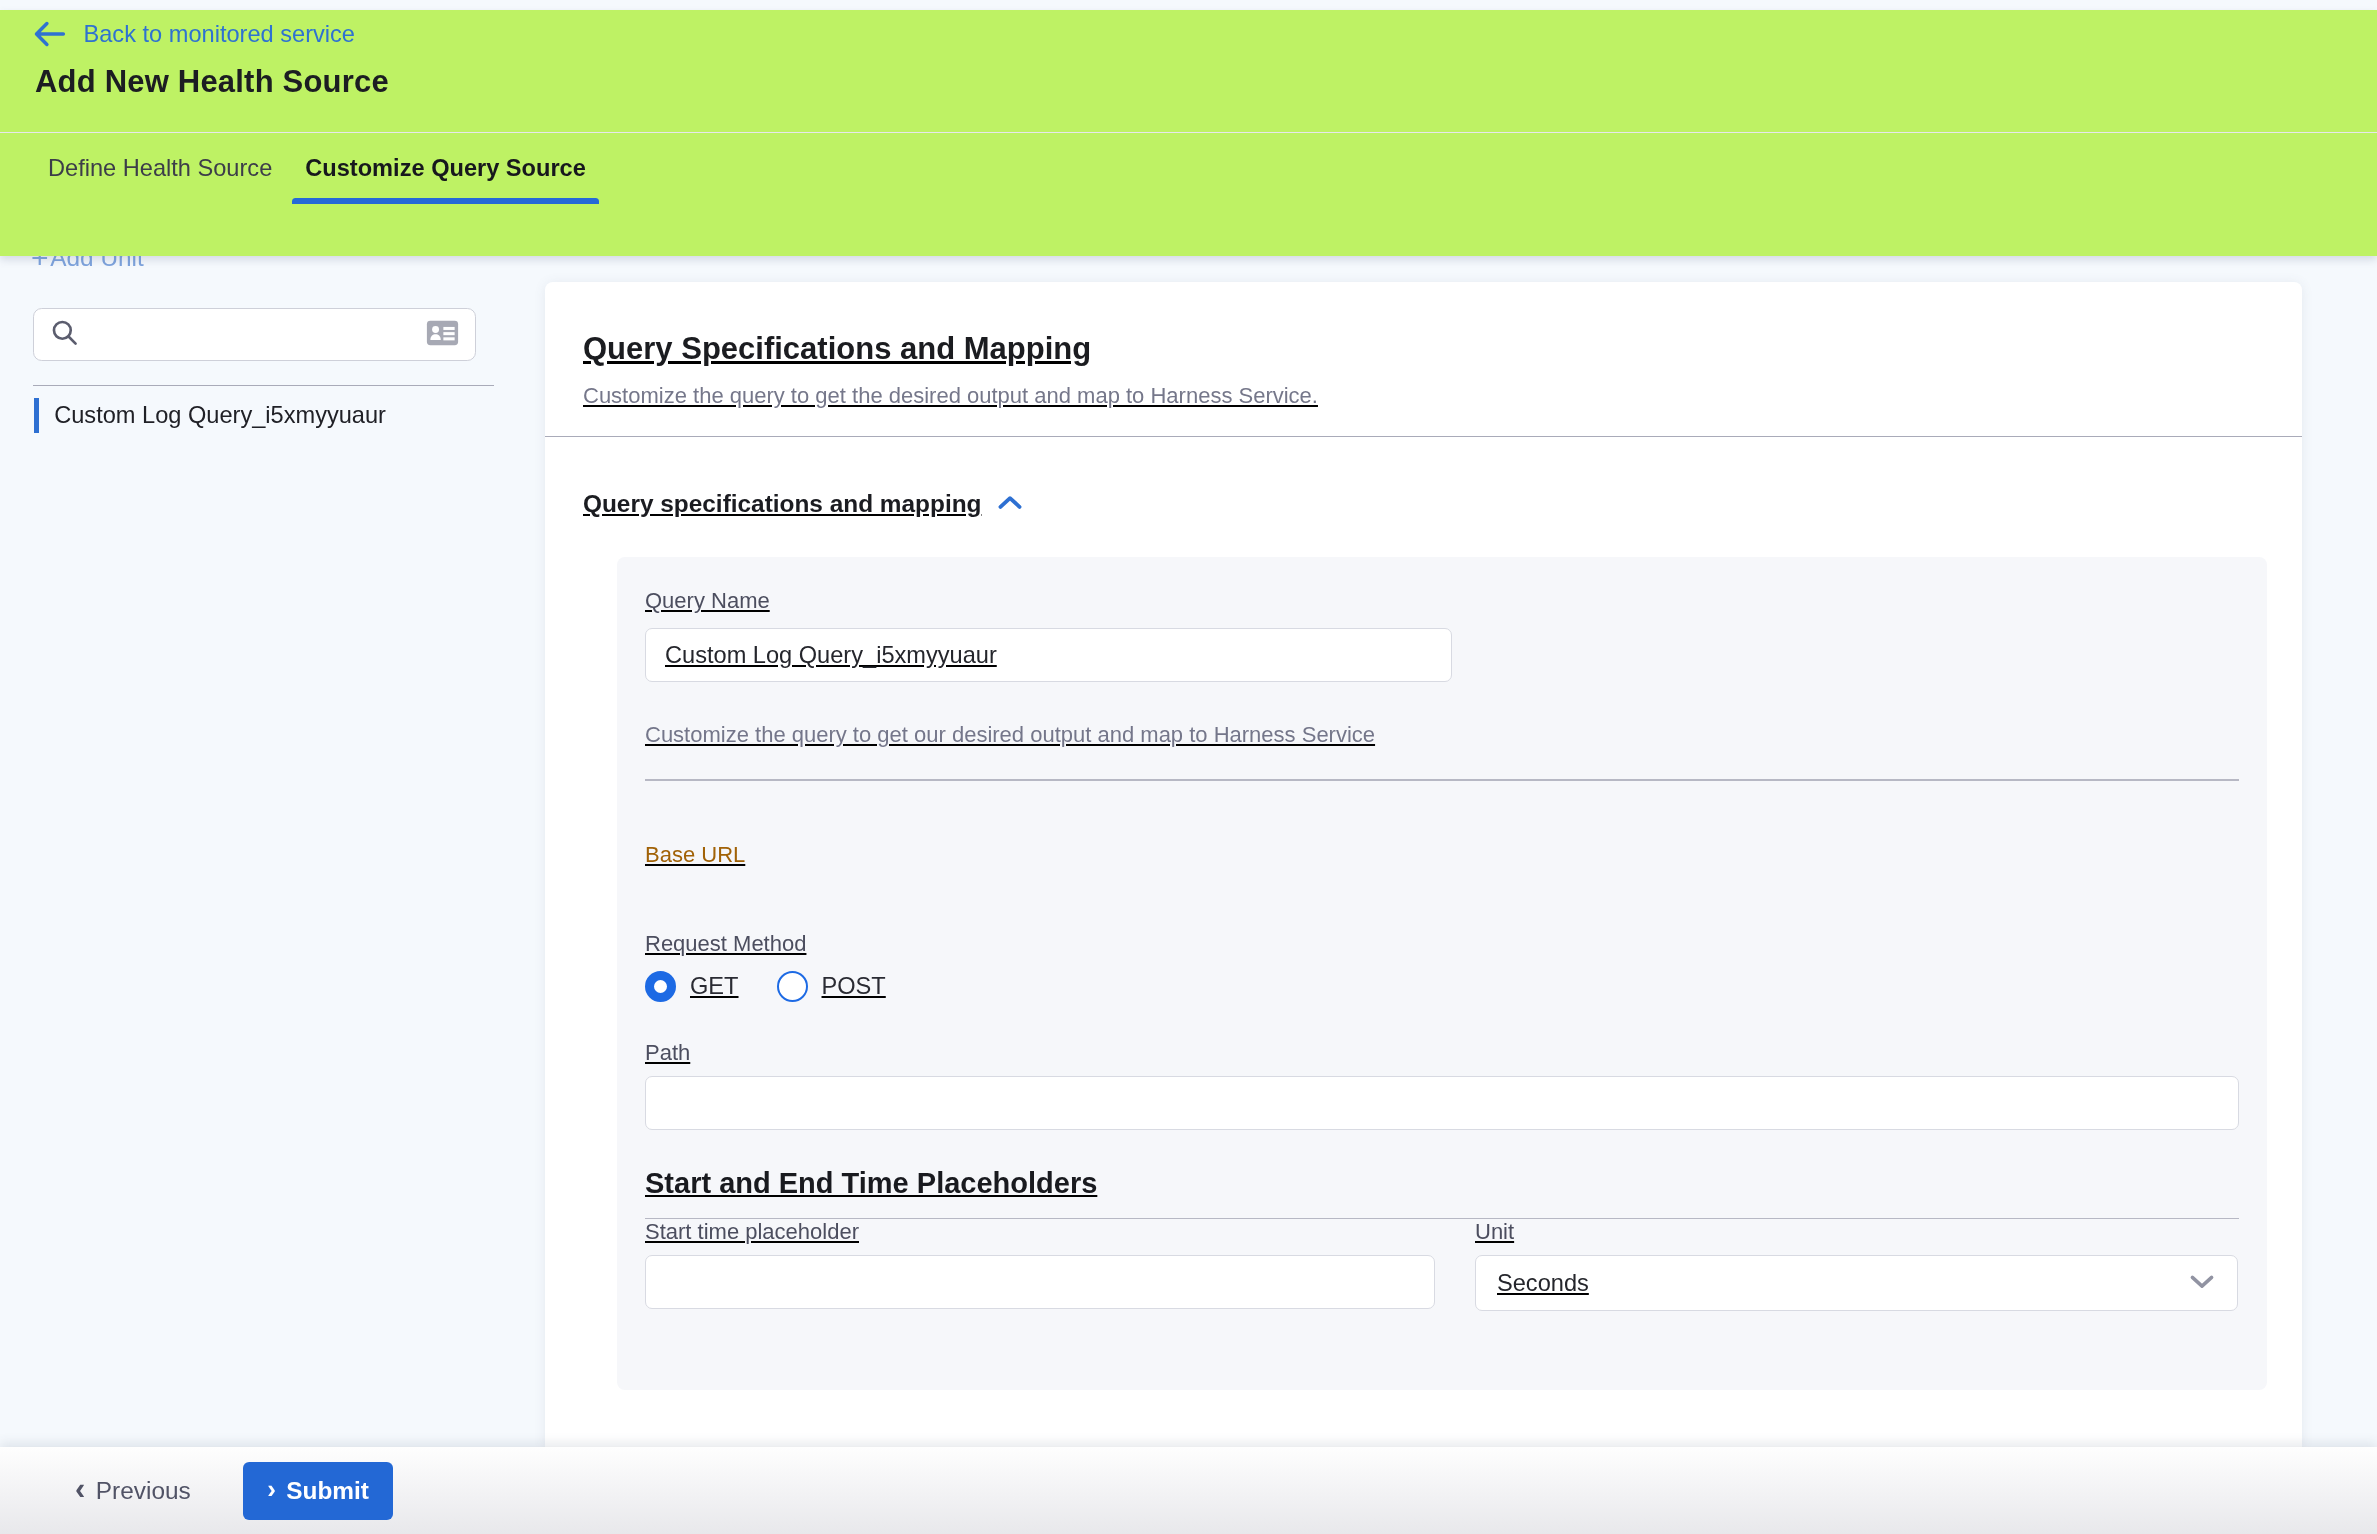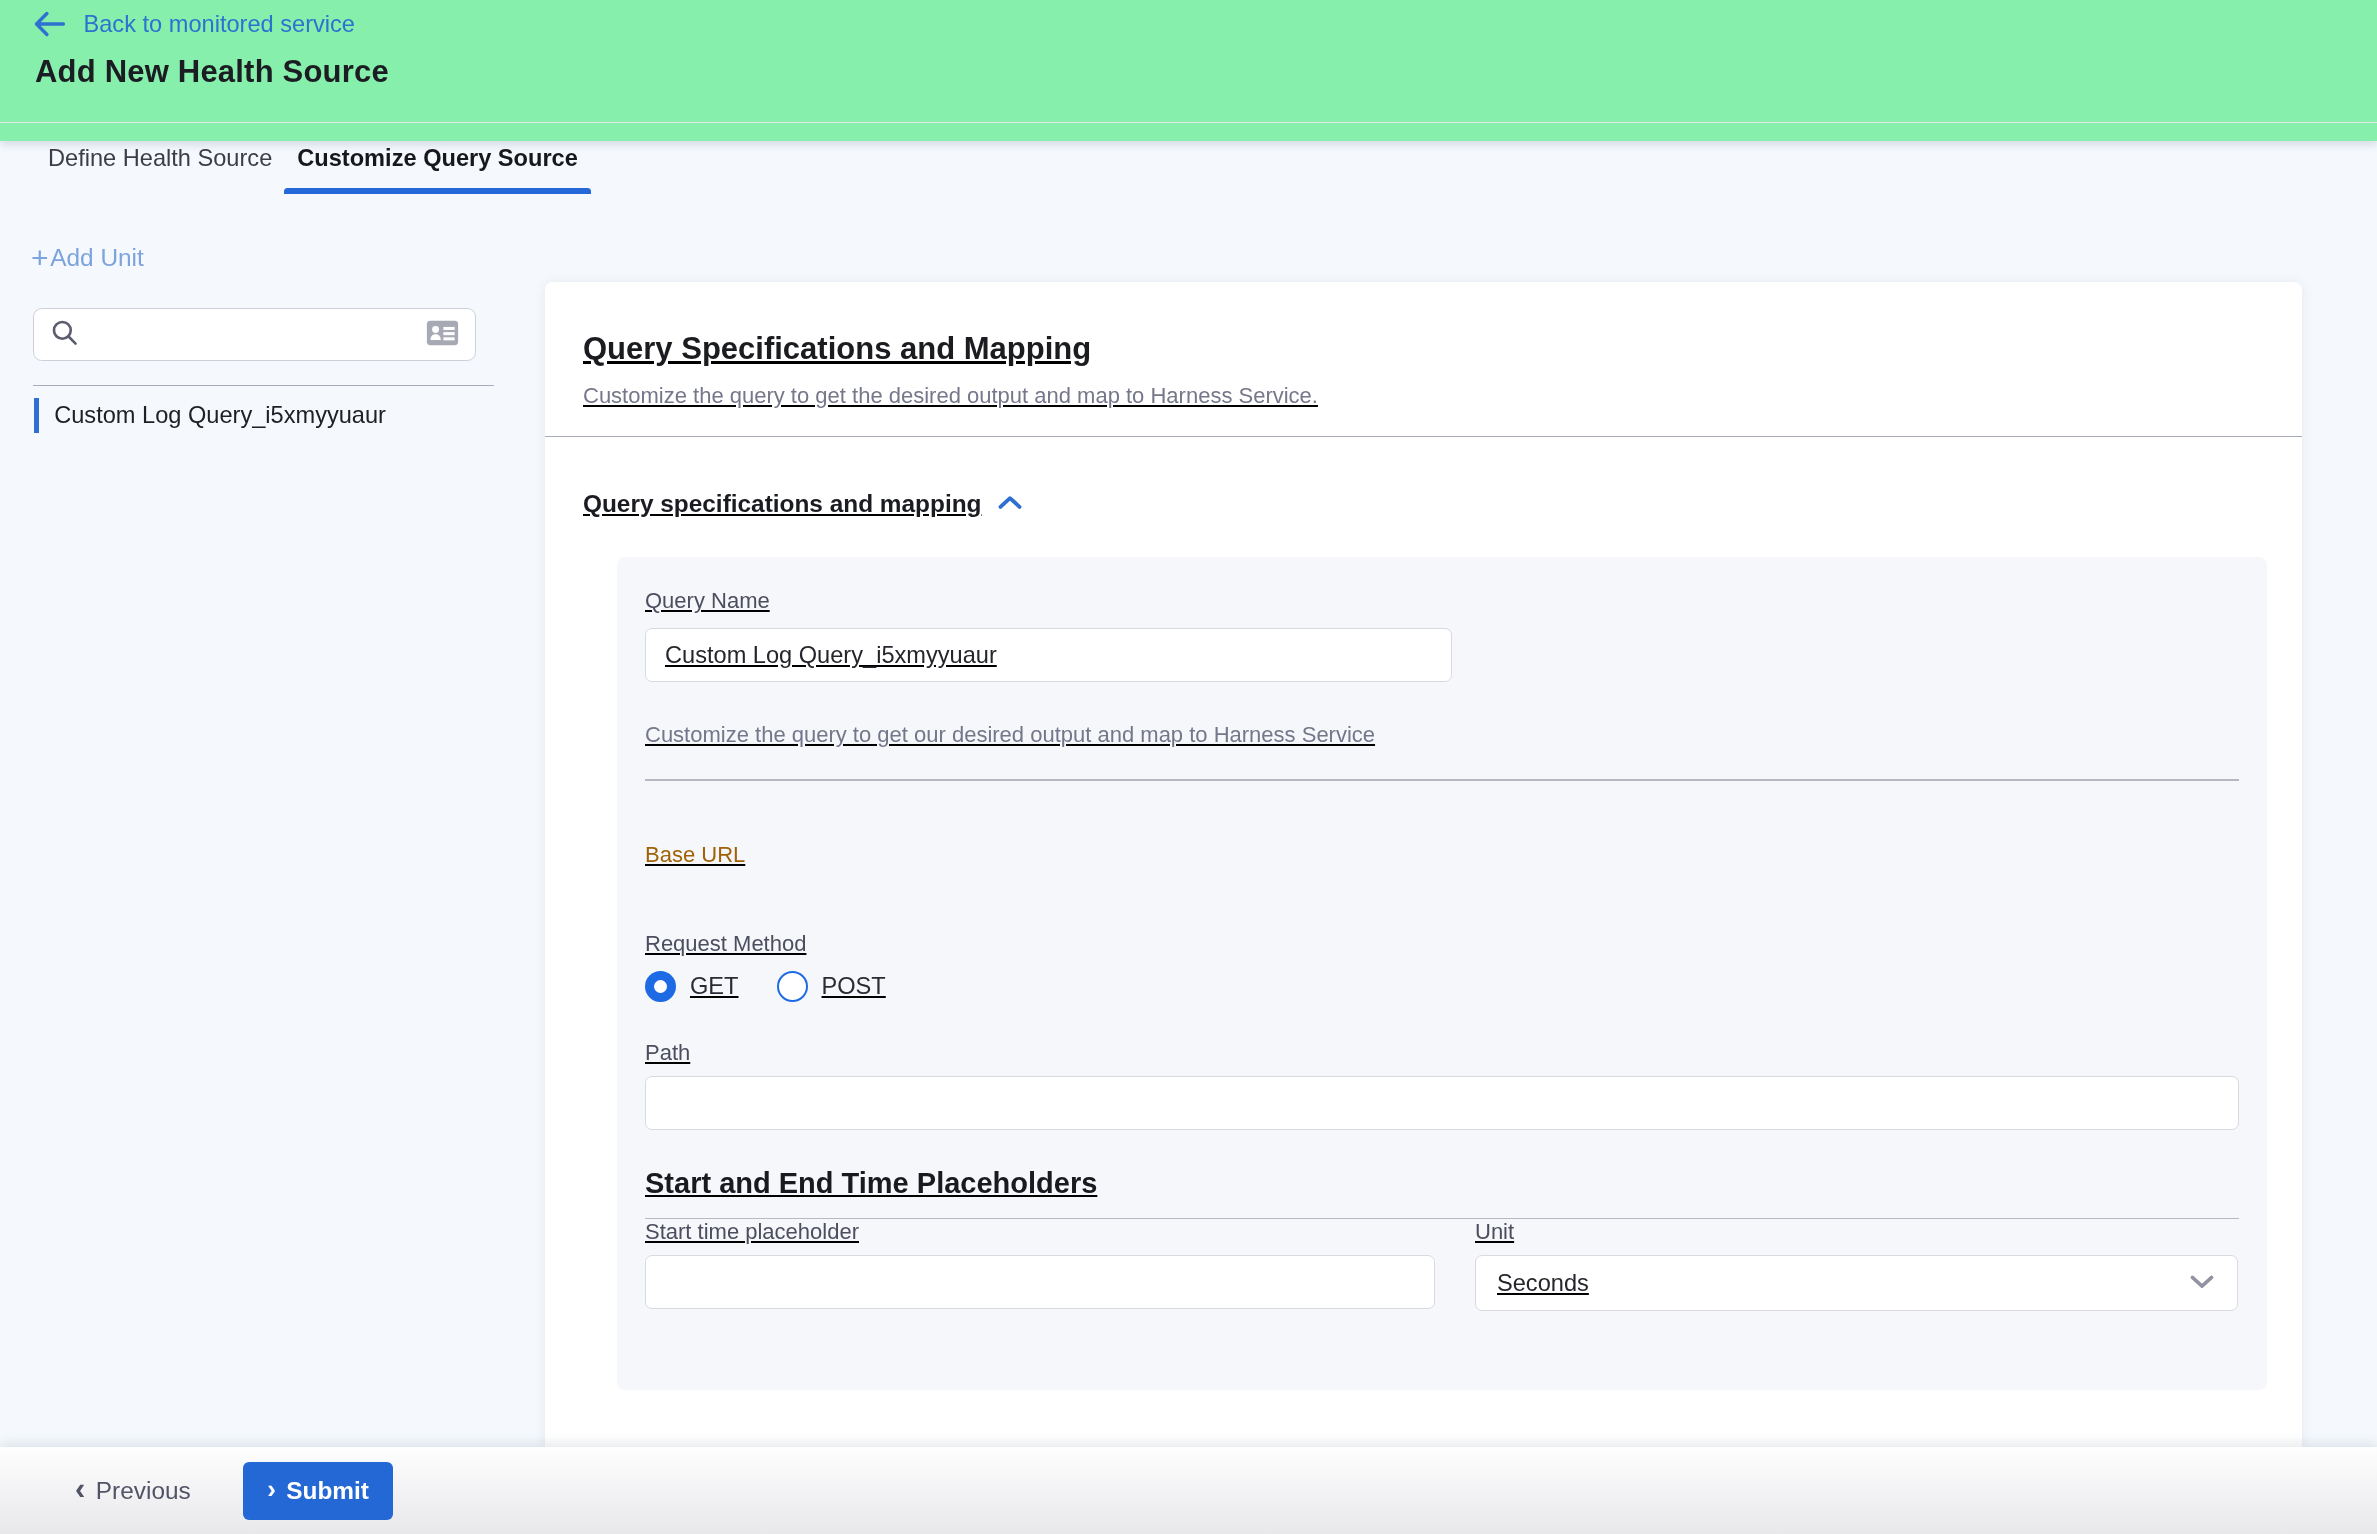--- a/index.html
+++ b/index.html
@@ -6,22 +6,22 @@
   html,body { width:2377px; height:1534px; }
   body {
     font-family:"Liberation Sans","DejaVu Sans",sans-serif;
     background:#f5f9fd;
     overflow:hidden;
   }
   .page { position:relative; width:2377px; height:1534px; background:#f5f9fd; }
 
   
   .header {
-    position:absolute; top:0; left:0; width:100%; height:141px;
-    background:#86efac; z-index:20;
+    position:absolute; top:10px; left:0; width:100%; height:246px;
+    background:#bef264; z-index:20;
     box-shadow:0 3.5px 7.9px rgba(93,103,134,0.20);
   }
   .back-row {
     position:absolute; left:33px; top:10.5px;
     display:flex; align-items:center; gap:17.5px;
     color:#2e72d1; font-size:23.6px; cursor:pointer;
   }
   .back-row .arrow-icon { display:flex; align-items:center; }
   .page-title {
     position:absolute; left:35px; top:54px;
@@ -29,21 +29,21 @@
   }
   .header-line { position:absolute; left:0; top:122px; width:100%; height:0.9px; background:#e7e8ec; }
   .tabs {
     position:absolute; left:48px; top:123px; height:71px;
     display:flex; align-items:stretch;
   }
   .tab {
     position:relative; display:flex; align-items:center;
     font-size:23.6px; color:#3c3d49; cursor:pointer;
   }
-  .tab.inactive { padding:0; margin-right:12px; }
+  .tab.inactive { padding:0; margin-right:20px; }
   .tab.active { padding:0 13px; font-weight:700; color:#17181d; }
   .tab-underline {
     position:absolute; left:0; bottom:0; width:100%; height:6.1px;
     background:#2569d8; border-radius:3.5px 3.5px 0 0;
   }
 
   
   .content {
     position:absolute; top:194px; left:0; right:0; bottom:87px;
     background:#f5f9fd; overflow:hidden;

